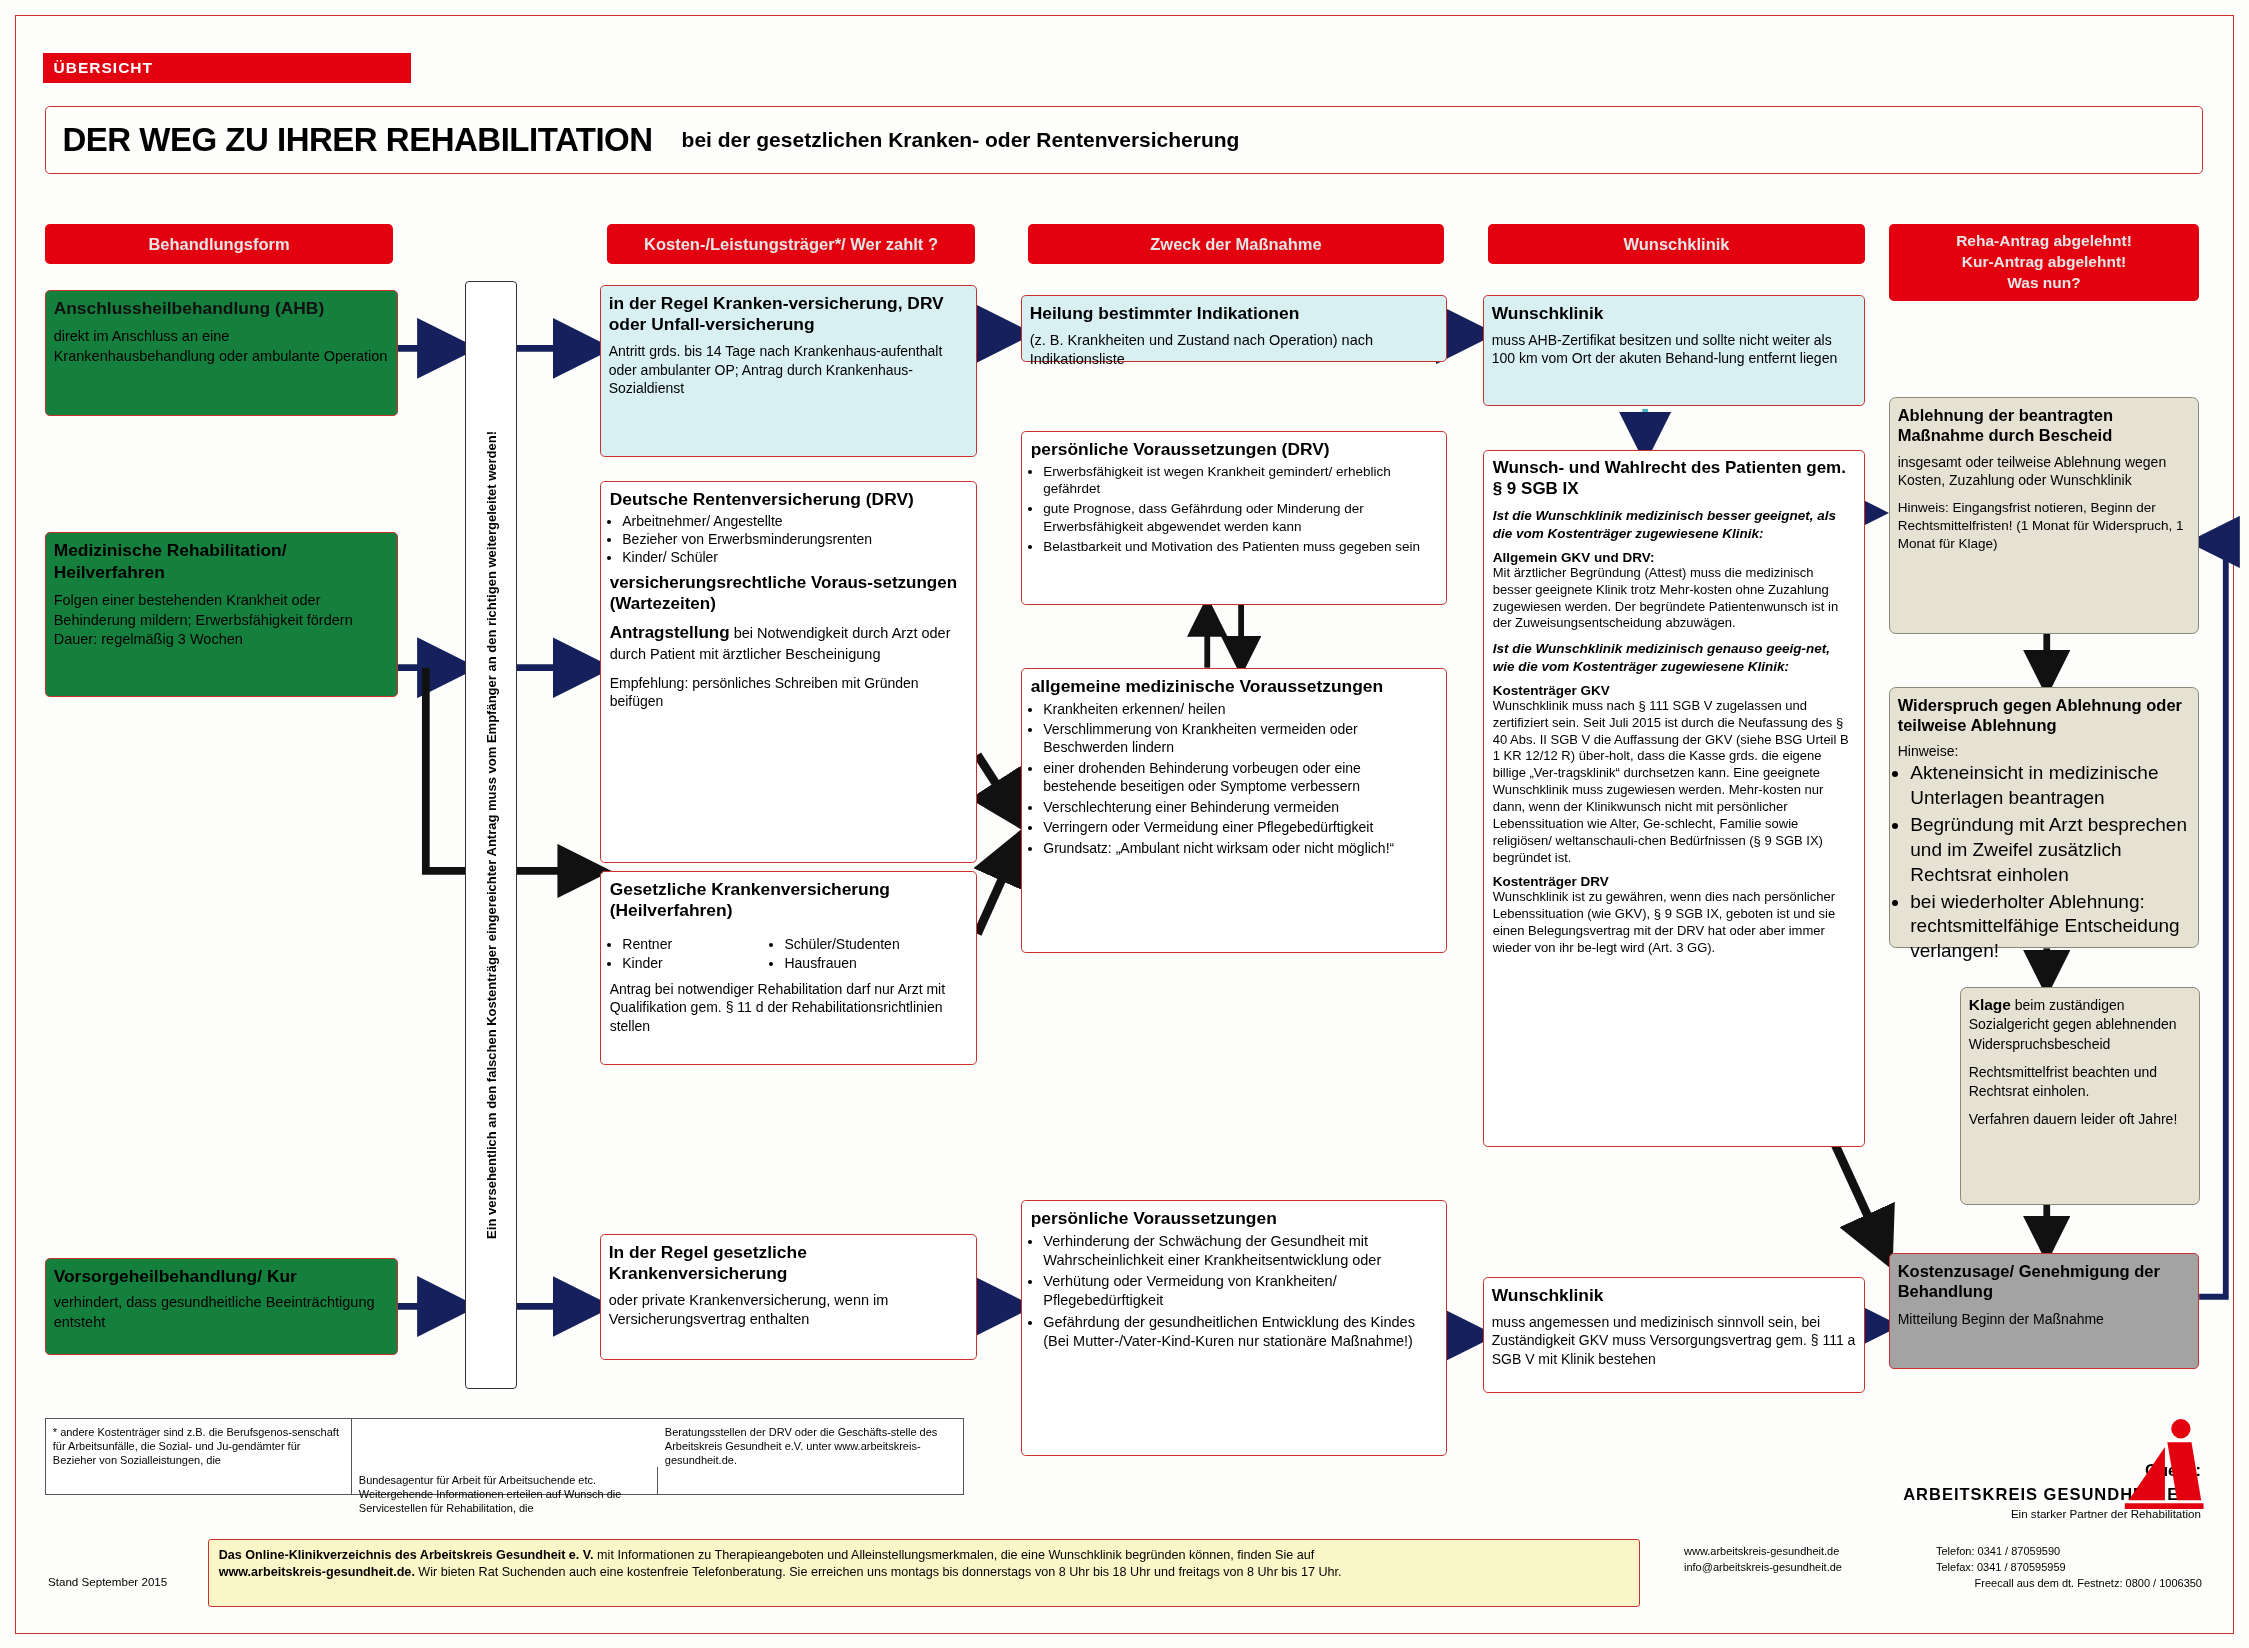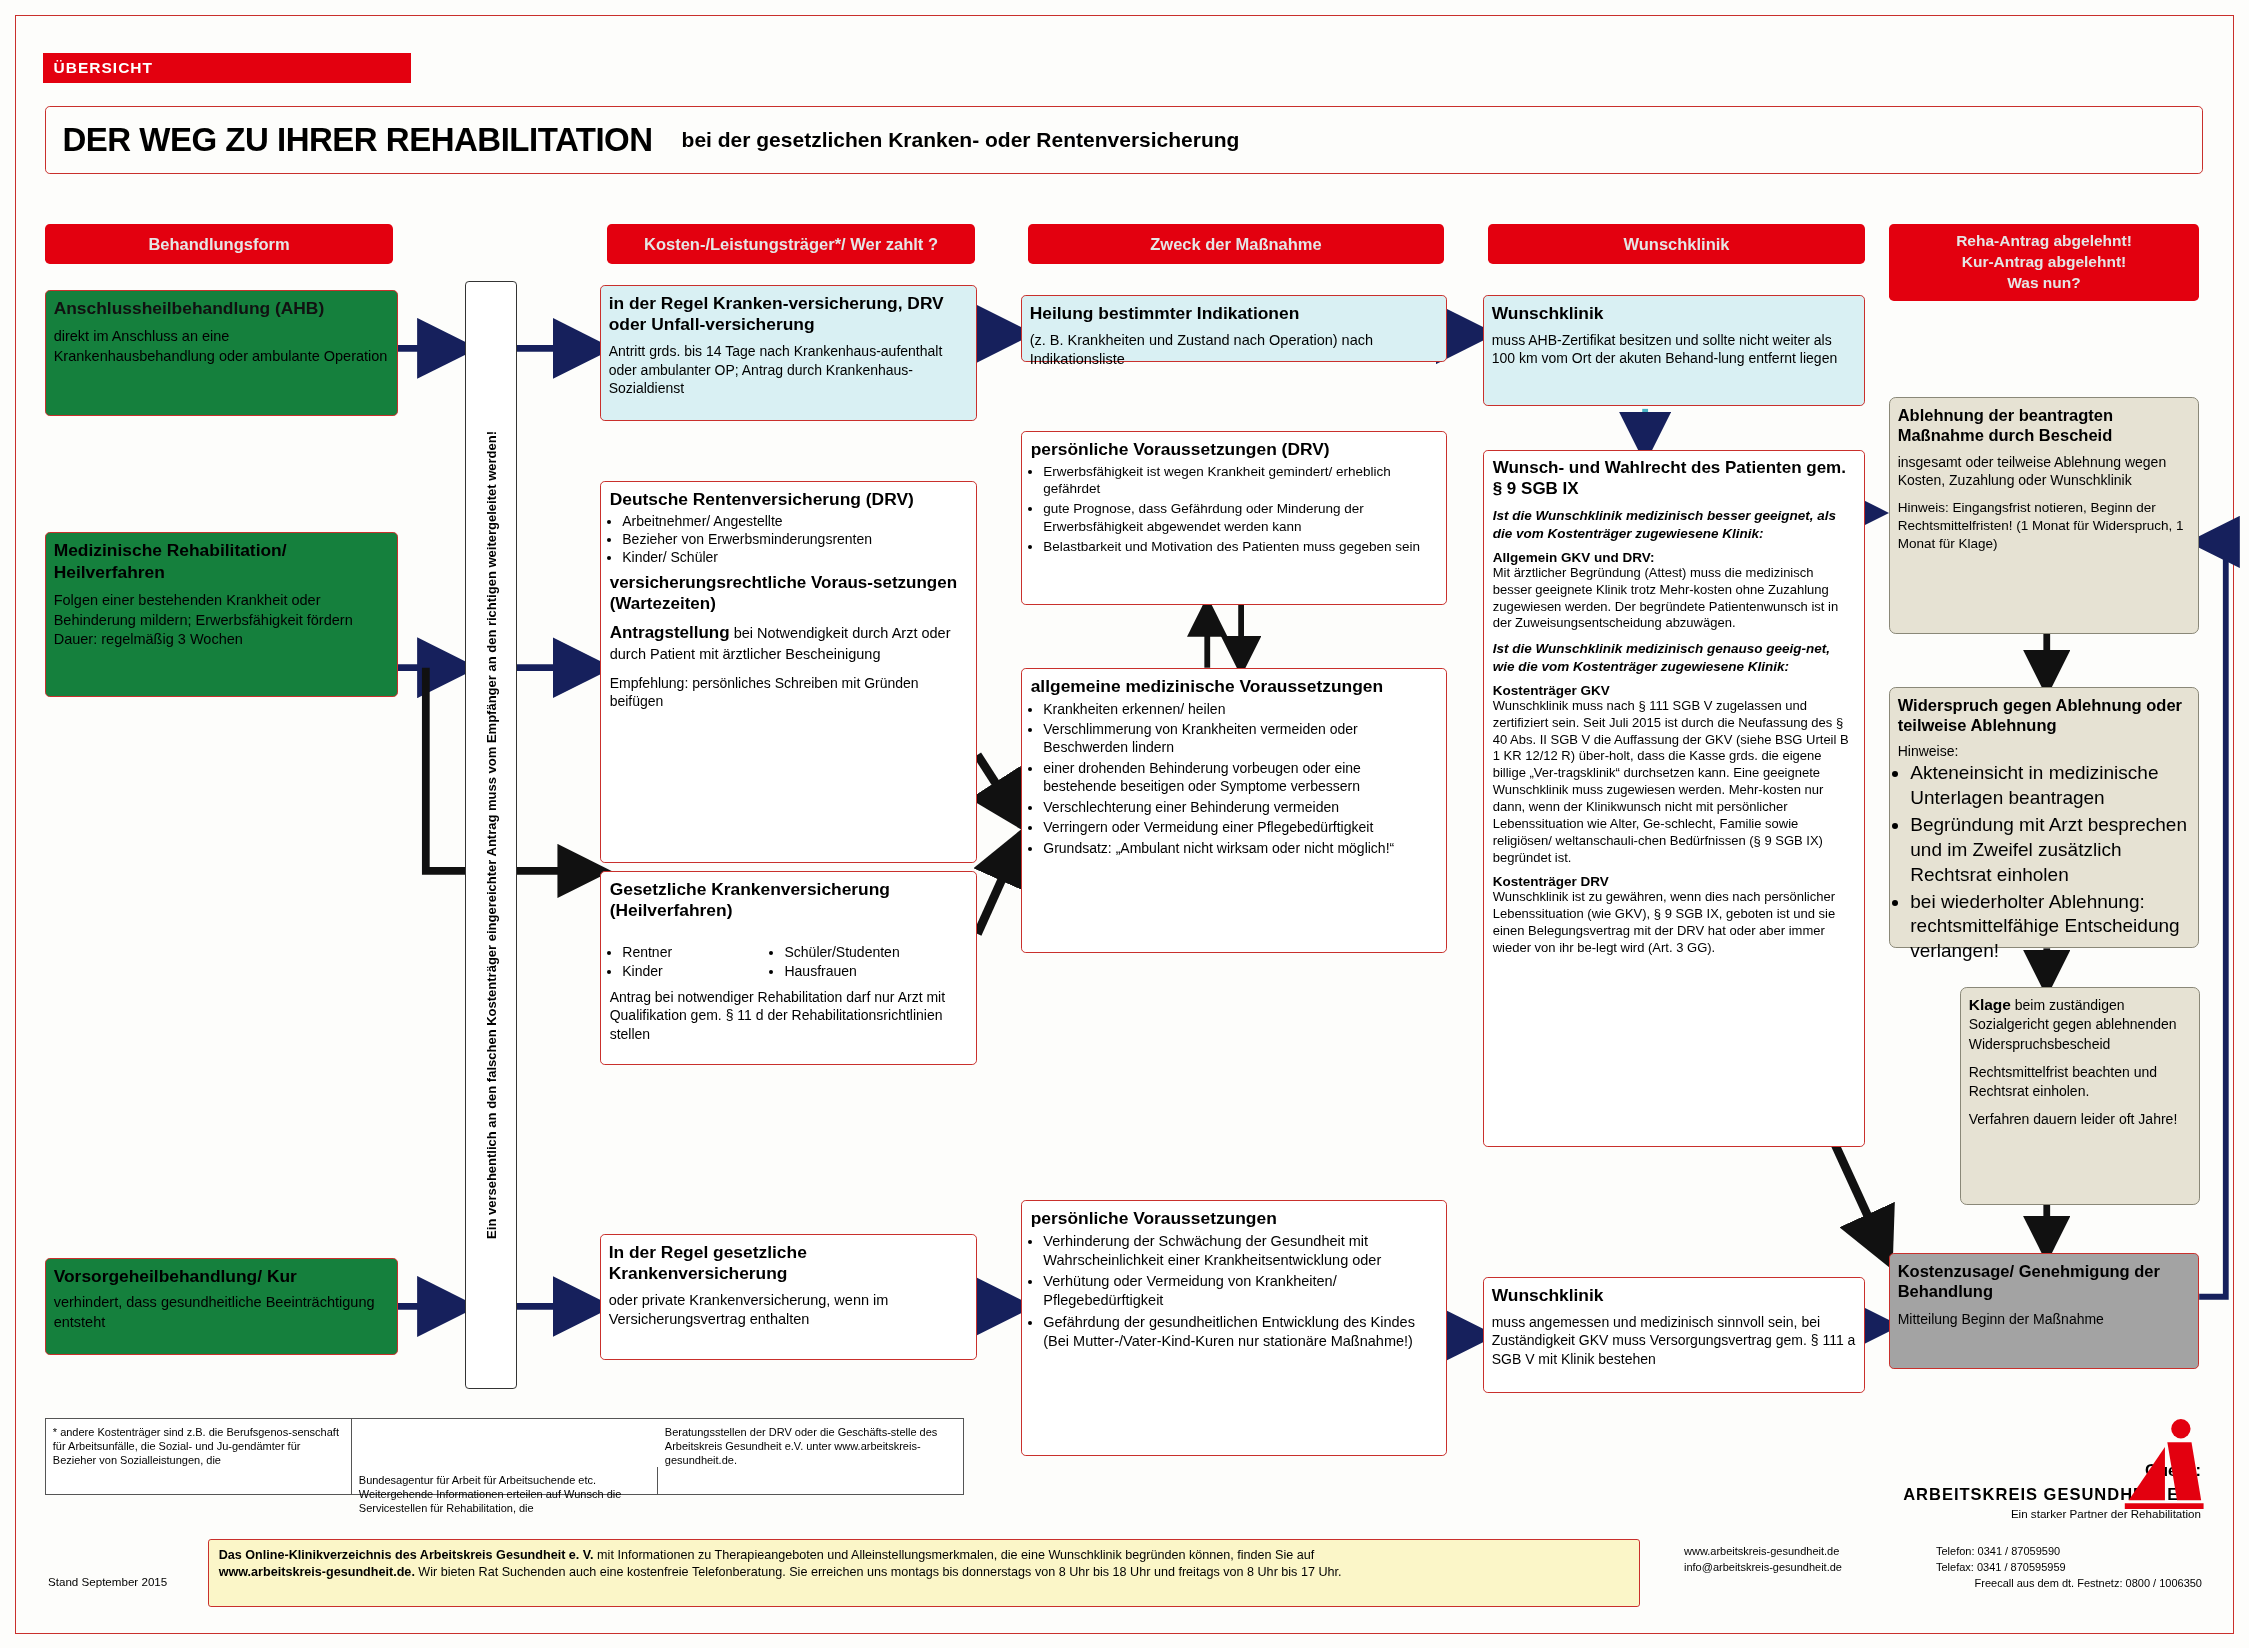--- a/index.html
+++ b/index.html
@@ -126,42 +126,42 @@
 
   <div class="abs box blue pad" style="left:45px;top:1258px;width:353px;height:97px;">
     <div class="b" style="font-size:17.4px;line-height:1.25;">Vorsorgeheilbehandlung/ Kur</div>
     <div style="font-size:14.5px;margin-top:5.8px;line-height:1.35;">verhindert, dass gesundheitliche Beeinträchtigung entsteht</div>
   </div>
 
   <div class="abs tall-note" style="left:465px;top:281px;width:52px;height:1108px;display:flex;align-items:center;justify-content:center;">
     <div class="vt b" style="font-size:13px;">Ein versehentlich an den falschen Kostenträger eingereichter Antrag muss vom Empfänger an den richtigen weitergeleitet werden!</div>
   </div>
 
-  <div class="abs box cyan pad" style="left:600px;top:285px;width:377px;height:136px;">
+  <div class="abs box cyan pad" style="left:600px;top:285px;width:377px;height:172px;">
     <div class="b" style="font-size:17.4px;line-height:1.22;">in der Regel Kranken-versicherung, DRV oder Unfall-versicherung</div>
     <div style="font-size:14px;margin-top:6.8px;line-height:1.32;">Antritt grds. bis 14 Tage nach Krankenhaus-aufenthalt oder ambulanter OP;  Antrag durch Krankenhaus-Sozialdienst</div>
   </div>
 
   <div class="abs box white" style="left:600px;top:481px;width:377px;height:382px;padding:6.8px 8.7px;">
     <div class="b" style="font-size:17.4px;">Deutsche Rentenversicherung (DRV)</div>
     <ul style="font-size:14px;">
       <li>Arbeitnehmer/ Angestellte</li>
       <li>Bezieher von Erwerbsminderungsrenten</li>
       <li>Kinder/ Schüler</li>
     </ul>
     <div class="b" style="font-size:17px;margin-top:7.7px;line-height:1.22;">versicherungsrechtliche Voraus-setzungen (Wartezeiten)</div>
     <div style="margin-top:7.7px;font-size:14.5px;line-height:1.32;">
       <span class="b" style="font-size:17px;">Antragstellung</span><span> bei Notwendigkeit durch Arzt oder durch Patient mit ärztlicher Bescheinigung</span>
     </div>
     <div style="font-size:14px;margin-top:9.7px;line-height:1.32;">Empfehlung: persönliches Schreiben mit Gründen beifügen</div>
   </div>
 
   <div class="abs box white" style="left:600px;top:871px;width:377px;height:194px;padding:6.8px 8.7px;">
     <div class="b" style="font-size:17.4px;line-height:1.22;">Gesetzliche Krankenversicherung (Heilverfahren)</div>
-    <div style="display:flex;margin-top:20px;align-items:center;">
+    <div style="display:flex;margin-top:12px;align-items:center;">
       <ul style="font-size:14px;width:45%;">
         <li>Rentner</li>
         <li>Kinder</li>
       </ul>
       <ul style="font-size:14px;width:55%;">
         <li>Schüler/Studenten</li>
         <li>Hausfrauen</li>
       </ul>
     </div>
     <div style="font-size:14px;margin-top:6.8px;line-height:1.32;">Antrag bei notwendiger Rehabilitation darf nur Arzt mit Qualifikation gem. § 11 d der Rehabilitationsrichtlinien stellen</div>

